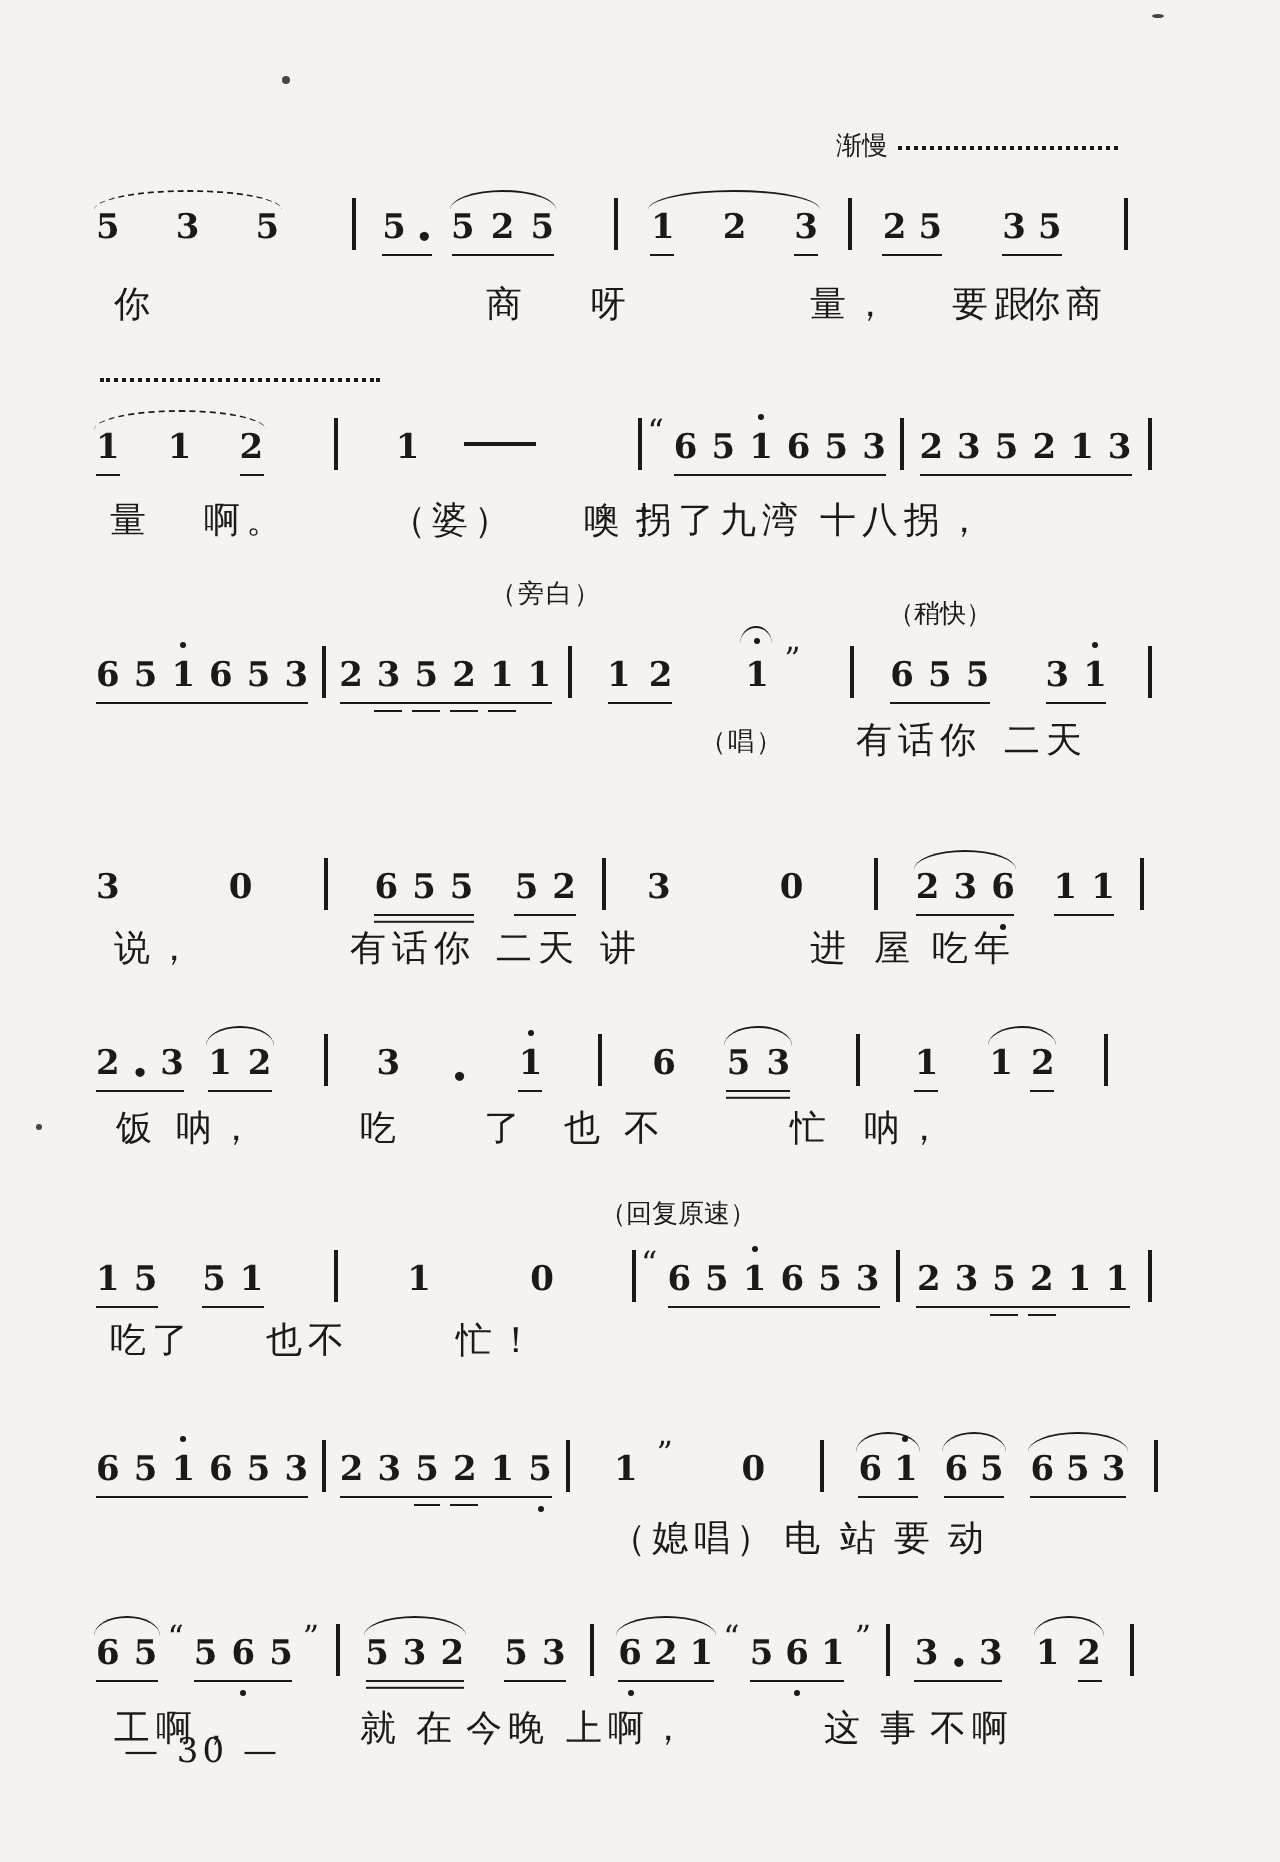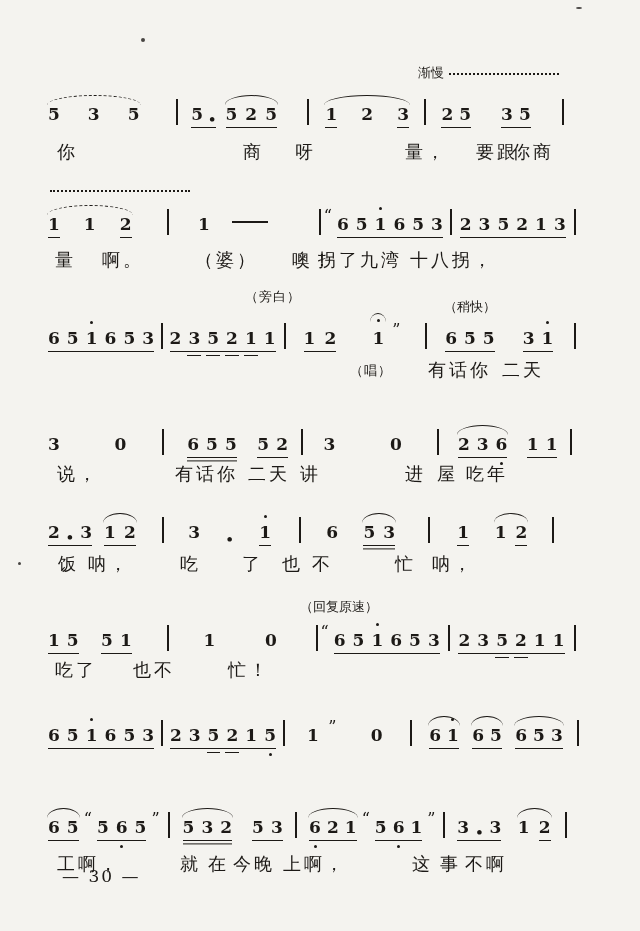--- a/index.html
+++ b/index.html
@@ -424,20 +424,27 @@
         </span>
         <span class="sp" style="flex-grow: 0.25;"></span>
         <span class="g slur gu" style="column-gap: 4px;">
           <span class="n">6</span>
           <span class="n">5</span>
           <span class="n">3</span>
         </span>
         <span class="sp" style="flex-grow: 0.35;"></span>
         <span class="bar"></span>
       </div>
+      <div class="lyr" style="top: 74px;">
+        <span style="left: 305px;">（媳唱）</span>
+        <span style="left: 392px;">电</span>
+        <span style="left: 420px;">站</span>
+        <span style="left: 447px;">要</span>
+        <span style="left: 474px;">动</span>
+      </div>
     </div>
     <div class="system" style="top: 775px;">
       <div class="notes" style="width: 523px;">
         <span class="g slur gu" style="column-gap: 5px;">
           <span class="n">6</span>
           <span class="n">5</span>
         </span>
         <span class="q">“</span>
         <span class="g gu" style="column-gap: 5px;">
           <span class="n">5</span>

